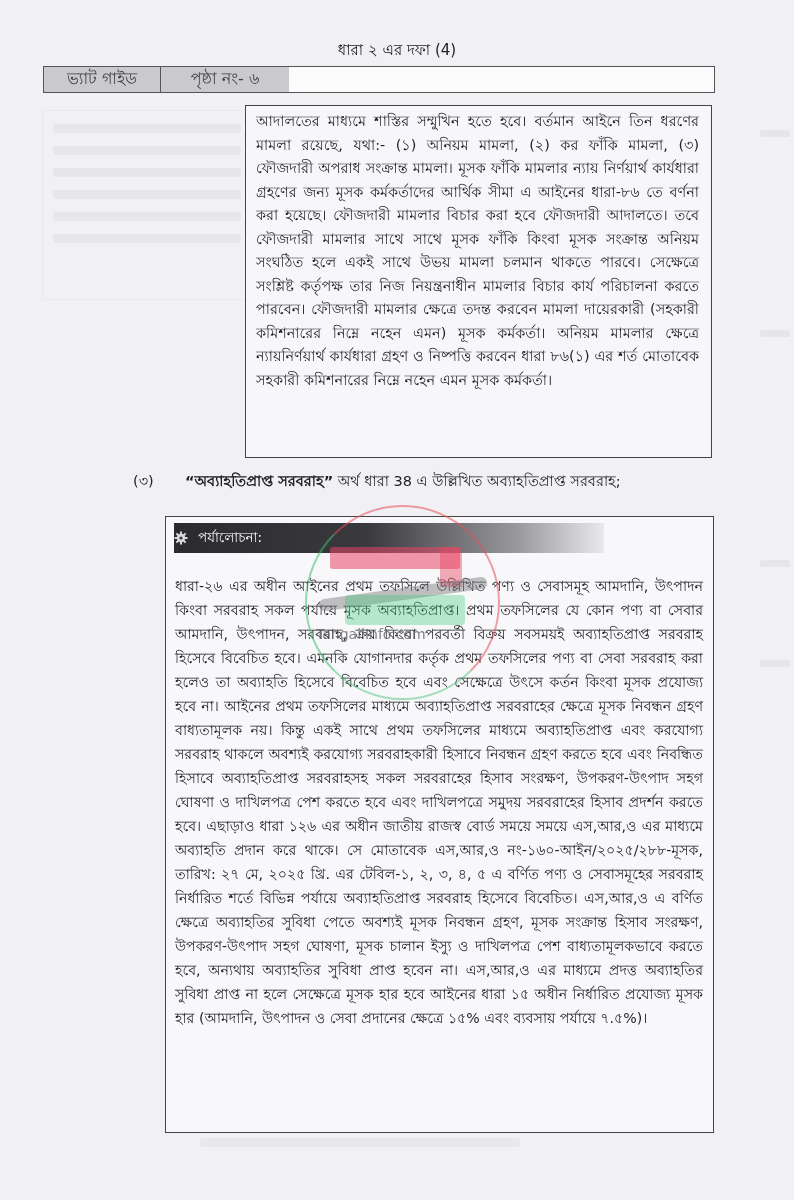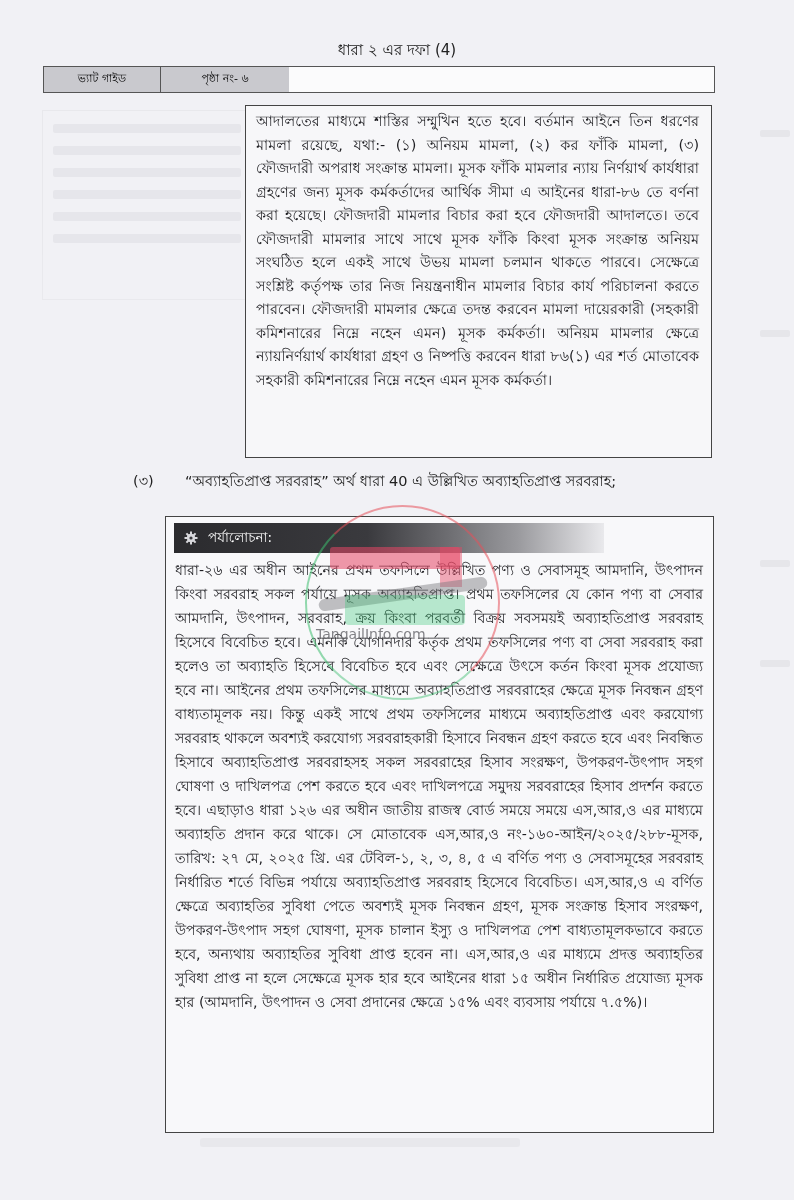--- a/index.html
+++ b/index.html
@@ -14,21 +14,21 @@
   .page-title {
     position: absolute; top: 38px; left: 0; width: 794px;
     text-align: center; font-size: 15px; color: #222;
   }
   .header-bar {
     position: absolute; top: 66px; left: 43px; width: 672px; height: 27px;
     border: 1.5px solid #555; display: flex; background: #fbfbfc;
   }
   .header-cell {
     display: flex; align-items: center; justify-content: center;
-    font-size: 11px; color: #000000; border-right: 1.5px solid #555;
+    font-size: 16px; color: #404040; border-right: 1.5px solid #555;
   }
   .header-cell:last-child { border-right: none; }
   .hc-left { width: 117px; background: #c9c9ce; }
   .hc-mid { flex: 1; background: #f7f7f8; }
   .hc-right { width: 128px; background: #c9c9ce; }
 
   .ghost-left {
     position: absolute; top: 110px; left: 42px; width: 210px; height: 190px;
     border: 1px solid #e2e2e6; opacity: .55;
   }
@@ -42,30 +42,30 @@
   .para {
     font-size: 14.4px; line-height: 23.5px; text-align: justify;
     text-align-last: left; color: #1f1f23;
   }
 
   .clause-row {
     position: absolute; top: 470px; left: 133px; width: 640px;
     display: flex; font-size: 14.5px; color: #222;
   }
   .clause-num { width: 52px; }
-  .clause-term { font-weight: normal; margin-top: 28px; }
+  .clause-term { font-weight: bold; margin-top: 28px; }
 
   .box2 {
     position: absolute; top: 516px; left: 165px; width: 549px; height: 617px;
     border: 1.5px solid #444; background: #f8f8fa;
   }
   .review-header {
-    height: 30px; margin: 6px 0 0 8px; width: 430px;
+    height: 30px; margin: 6px 0 16px 8px; width: 430px;
     background: linear-gradient(90deg, #2b2b2e 0%, #3a3a3e 45%, #9a9a9e 80%, #e9e9ec 100%);
-    display: flex; align-items: center; padding-left: 10px; color: #fff;
+    display: flex; align-items: center; color: #fff;
     font-size: 13.5px;
   }
   .gear { width: 14px; height: 14px; margin-right: 10px; display: inline-block; }
   .box2 .para { padding: 5px 10px 0 9px; font-size: 14.2px; line-height: 24px; }
 
   .watermark {
     position: absolute; top: 505px; left: 305px; width: 195px; height: 195px;
     border-radius: 50%;
     border: 2px solid transparent;
     border-left-color: rgba(60,190,110,.55);
@@ -123,21 +123,21 @@
   <div class="header-cell hc-right">পৃষ্ঠা নং- ৬</div>
 </div>
 
 <div class="box1">
   <p class="para">আদালতের মাধ্যমে শাস্তির সম্মুখিন হতে হবে। বর্তমান আইনে তিন ধরণের মামলা রয়েছে, যথা:- (১) অনিয়ম মামলা, (২) কর ফাঁকি মামলা, (৩) ফৌজদারী অপরাধ সংক্রান্ত মামলা। মূসক ফাঁকি মামলার ন্যায় নির্ণয়ার্থ কার্যধারা গ্রহণের জন্য মূসক কর্মকর্তাদের আর্থিক সীমা এ আইনের ধারা-৮৬ তে বর্ণনা করা হয়েছে। ফৌজদারী মামলার বিচার করা হবে ফৌজদারী আদালতে। তবে ফৌজদারী মামলার সাথে সাথে মূসক ফাঁকি কিংবা মূসক সংক্রান্ত অনিয়ম সংঘঠিত হলে একই সাথে উভয় মামলা চলমান থাকতে পারবে। সেক্ষেত্রে সংশ্লিষ্ট কর্তৃপক্ষ তার নিজ নিয়ন্ত্রনাধীন মামলার বিচার কার্য পরিচালনা করতে পারবেন। ফৌজদারী মামলার ক্ষেত্রে তদন্ত করবেন মামলা দায়েরকারী (সহকারী কমিশনারের নিম্নে নহেন এমন) মূসক কর্মকর্তা। অনিয়ম মামলার ক্ষেত্রে ন্যায়নির্ণয়ার্থ কার্যধারা গ্রহণ ও নিষ্পত্তি করবেন ধারা ৮৬(১) এর শর্ত মোতাবেক সহকারী কমিশনারের নিম্নে নহেন এমন মূসক কর্মকর্তা।</p>
 </div>
 
 <div class="clause-row">
   <span class="clause-num">(৩)</span>
   <span>
-    <span class="clause-term">“অব্যাহতিপ্রাপ্ত সরবরাহ”</span><span> অর্থ ধারা 40 এ উল্লিখিত অব্যাহতিপ্রাপ্ত সরবরাহ;</span>
+    <span class="clause-term">“অব্যাহতিপ্রাপ্ত সরবরাহ”</span><span> অর্থ ধারা 38 এ উল্লিখিত অব্যাহতিপ্রাপ্ত সরবরাহ;</span>
   </span>
 </div>
 
 <div class="box2">
   <div class="review-header">
     <span class="gear">
       <svg width="14" height="14" viewBox="0 0 14 14">
         <g fill="#d8d8dc">
           <circle cx="7" cy="7" r="4.2"></circle>
           <rect x="6" y="0.5" width="2" height="3"></rect>

